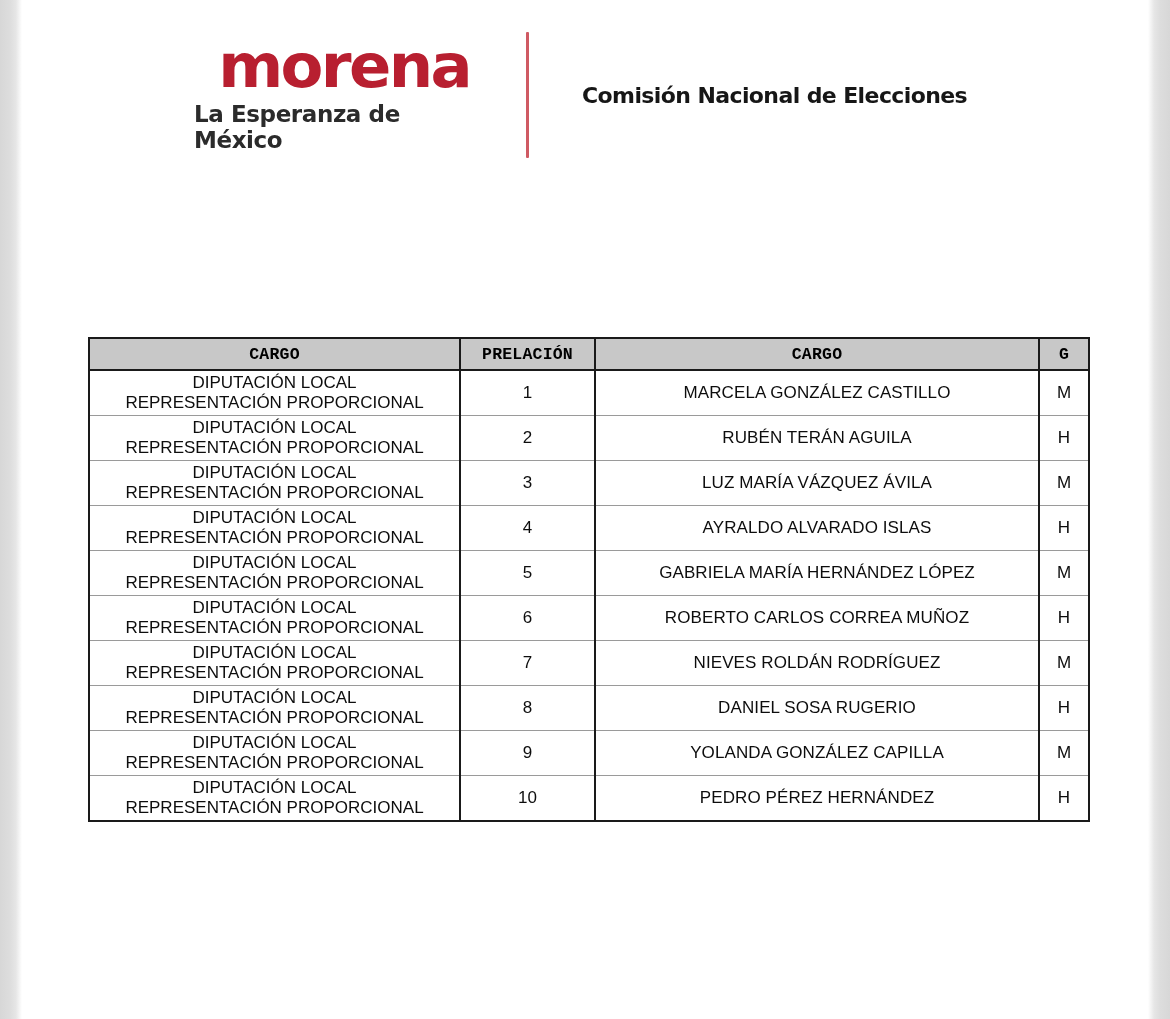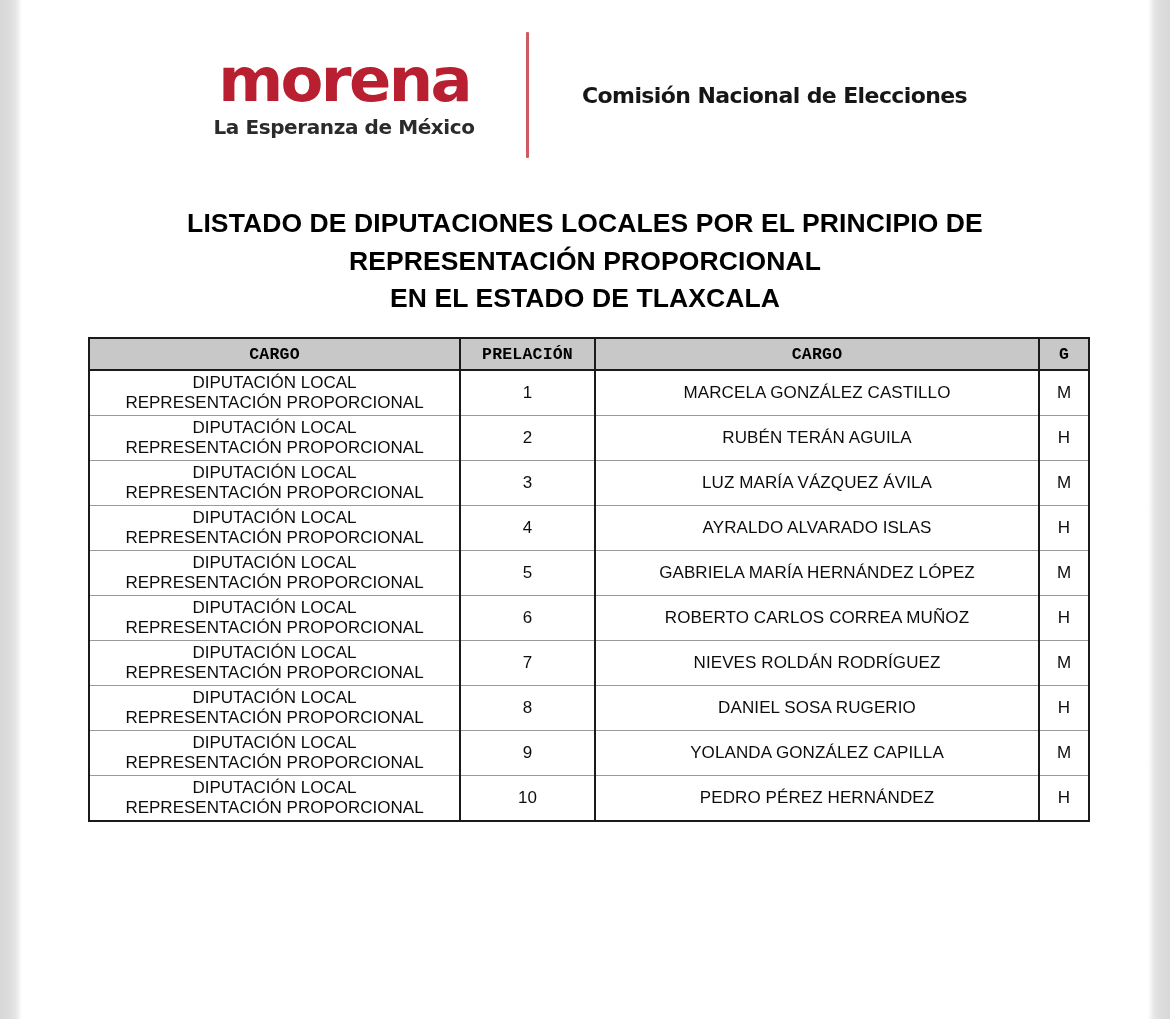--- a/index.html
+++ b/index.html
@@ -73,21 +73,21 @@
     font-weight: bold;
     letter-spacing: -2.5px;
     line-height: 0.95;
     color: #b81f30;
     margin: 0 0 2px 0;
     padding: 0;
     transform: scaleX(1.04);
   }
   .brand-tagline {
     font-family: "DejaVu Sans", sans-serif;
-    font-size: 20px;
+    font-size: 23px;
     font-weight: bold;
     color: #2b2b2b;
     letter-spacing: -0.4px;
     margin: 4px 0 0 0;
   }
   .masthead-divider {
     width: 3px;
     height: 126px;
     background: #cf5a63;
     margin-left: 32px;
@@ -207,25 +207,20 @@
 
     <div class="masthead">
       <div class="brand-block">
         <div class="brand-name">morena</div>
         <div class="brand-tagline">La Esperanza de México</div>
       </div>
       <div class="masthead-divider"></div>
       <div class="org-name">Comisión Nacional de Elecciones</div>
     </div>
 
-    <div class="doc-title">
-      <span class="tline">LISTADO DE DIPUTACIONES LOCALES POR EL PRINCIPIO DE</span>
-      <span class="tline">REPRESENTACIÓN PROPORCIONAL</span>
-      <span class="tline">EN EL ESTADO DE TLAXCALA</span>
-    </div>
 
     <div class="table-zone">
       <table class="listing">
         <colgroup>
           <col class="c-cargo">
           <col class="c-prelacion">
           <col class="c-nombre">
           <col class="c-g">
         </colgroup>
         <thead>

